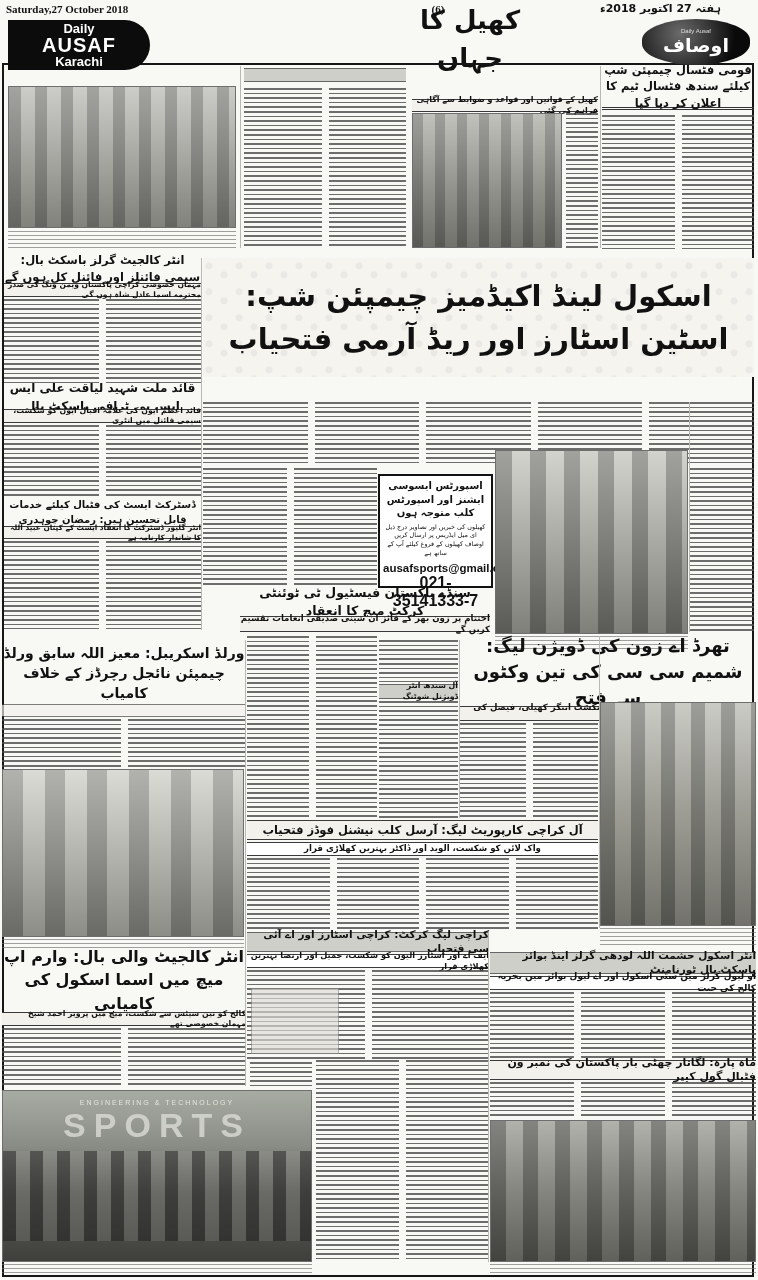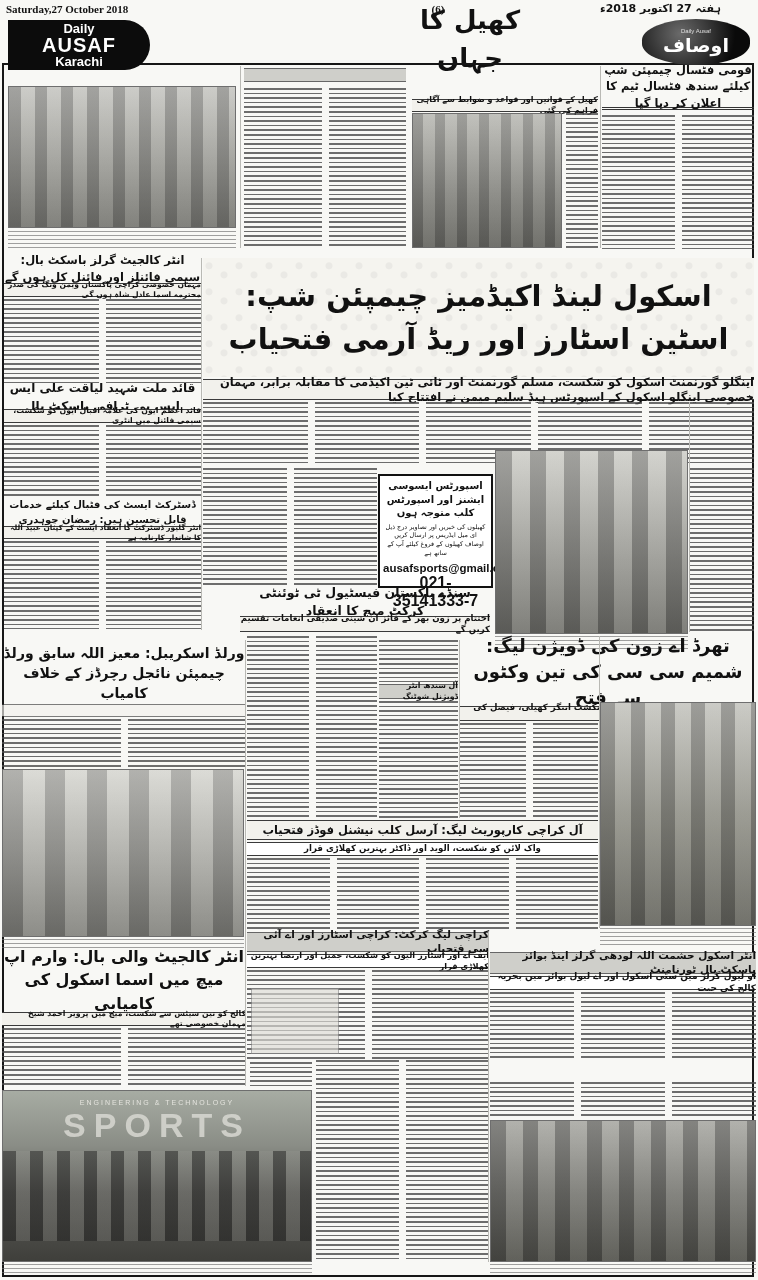--- a/index.html
+++ b/index.html
@@ -80,21 +80,20 @@
   </div>
 
   <div class="abs ur hl" style="left:4px;top:256px;width:197px;height:26px;font-size:11.5px;">انٹر کالجیٹ گرلز باسکٹ بال: سیمی فائنلز اور فائنل کل ہوں گے</div>
   <div class="abs ur sub" style="left:4px;top:283px;width:197px;height:14px;font-size:7.6px;">مہمان خصوصی کراچی پاکستان ویمن ونگ کی صدر محترمہ اسما عادل شاہ ہوں گی</div>
   <div class="abs cols" style="left:4px;top:299px;width:197px;height:84px;">
     <div class="tx"></div>
     <div class="tx"></div>
   </div>
 
   <div class="abs ur hl mainhead" style="left:203px;top:258px;width:551px;height:119px;font-size:29px;padding:4px;">اسکول لینڈ اکیڈمیز چیمپئن شپ: اسٹین اسٹارز اور ریڈ آرمی فتحیاب</div>
-  <div class="abs ur sub" style="left:203px;top:379px;width:551px;height:21px;font-size:11.5px;">اینگلو گورنمنٹ اسکول کو شکست، مسلم گورنمنٹ اور ٹائی ٹین اکیڈمی کا مقابلہ برابر، مہمان خصوصی اینگلو اسکول کے اسپورٹس ہیڈ سلیم میمن نے افتتاح کیا</div>
   <div class="abs cols" style="left:203px;top:402px;width:551px;height:64px;">
     <div class="tx"></div>
     <div class="tx"></div>
     <div class="tx"></div>
     <div class="tx"></div>
     <div class="tx"></div>
   </div>
 
   <div class="abs ur hl" style="left:4px;top:387px;width:197px;height:21px;font-size:12px;">قائد ملت شہید لیاقت علی ایس ایس بی ٹرافی باسکٹ بال</div>
   <div class="abs ur sub" style="left:4px;top:409px;width:197px;height:14px;font-size:7.8px;padding-left:8px;">قائد اعظم ایون کی علامہ اقبال ایون کو شکست، سیمی فائنل میں انٹری</div>
@@ -186,20 +185,21 @@
     <div class="tx"></div>
   </div>
 
   <div class="abs ur hl" style="left:2px;top:950px;width:244px;height:60px;font-size:16px;">انٹر کالجیٹ والی بال: وارم اپ میچ میں اسما اسکول کی کامیابی</div>
   <div class="abs ur sub" style="left:2px;top:1012px;width:244px;height:14px;font-size:7.8px;">کالج کو تین سیٹس سے شکست، میچ میں پرویز احمد شیخ مہمان خصوصی تھے</div>
   <div class="abs cols" style="left:2px;top:1028px;width:244px;height:58px;">
     <div class="tx"></div>
     <div class="tx"></div>
   </div>
 
+  <div class="abs ur sub" style="left:490px;top:1060px;width:266px;height:20px;font-size:11px;">ماہ پارہ: لگاتار چھٹی بار پاکستان کی نمبر ون فٹبال گول کیپر</div>
   <div class="abs cols" style="left:490px;top:1082px;width:266px;height:34px;">
     <div class="tx"></div>
     <div class="tx"></div>
     <div class="tx"></div>
   </div>
 
   <div class="abs ph nedphoto" style="left:2px;top:1090px;width:310px;height:172px;overflow:hidden;">
     <div class="ned-eng" style="text-align:center;margin-top:8px;">ENGINEERING &amp; TECHNOLOGY</div>
     <div class="ned-sports" style="text-align:center;font-size:34px;">SPORTS</div>
     <div style="height:90px;background:repeating-linear-gradient(90deg,rgba(25,25,25,.45) 0 13px,rgba(160,160,155,.2) 13px 27px);margin-top:6px;"></div>

